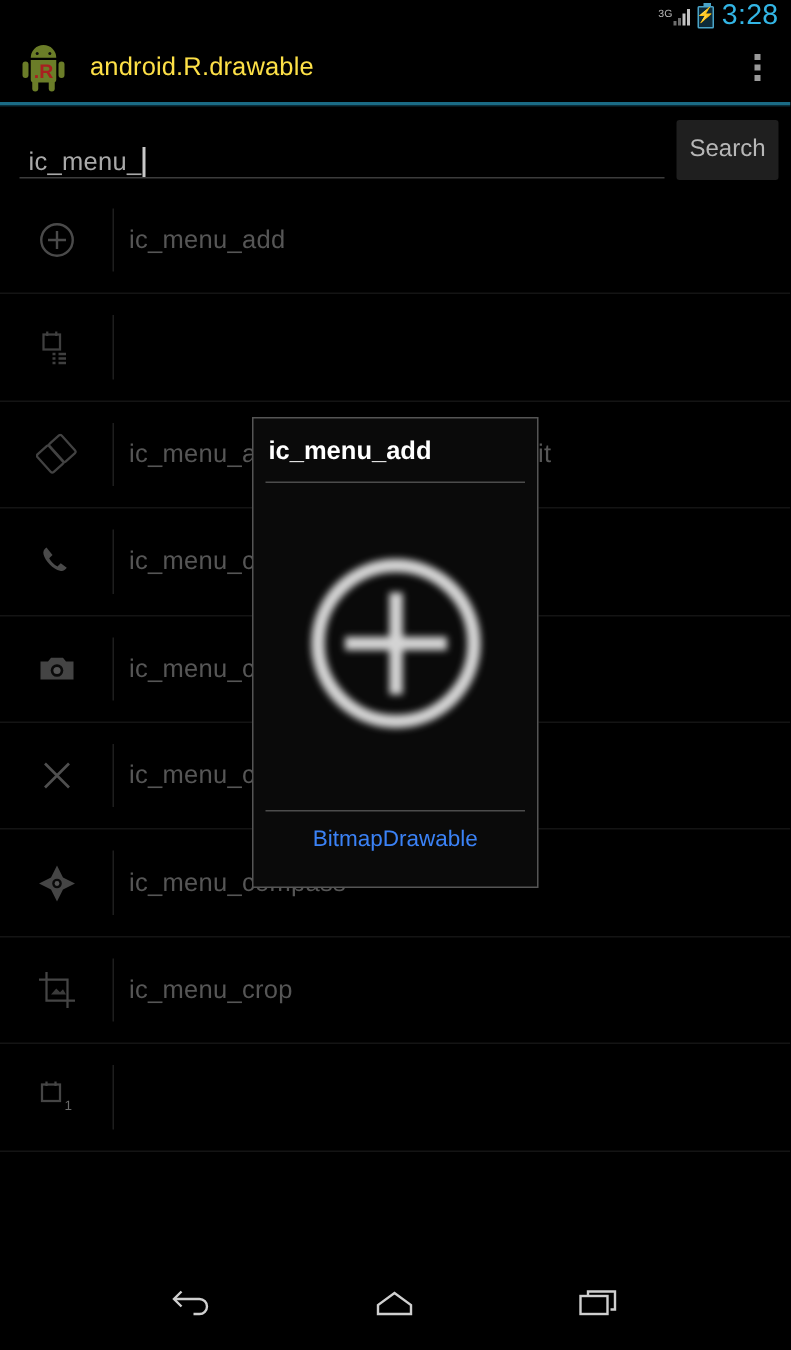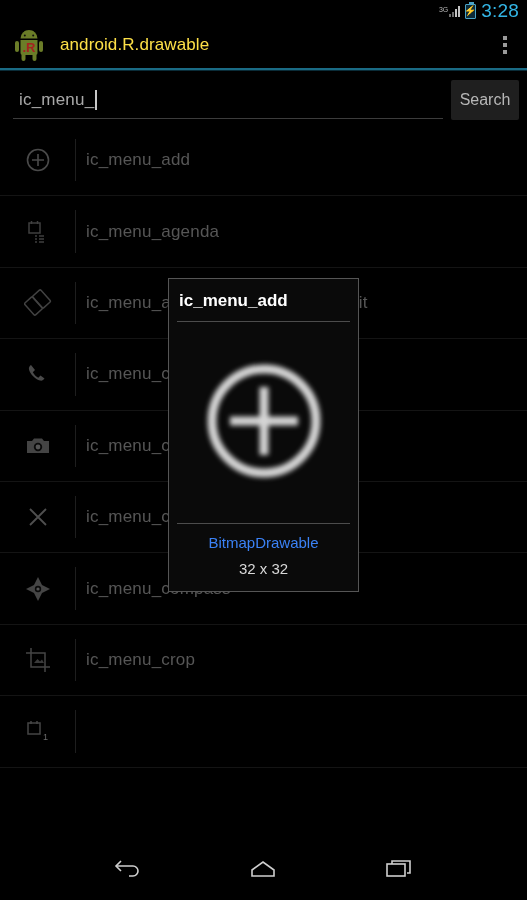--- a/index.html
+++ b/index.html
@@ -60,21 +60,21 @@
     background: #0a2c38;
   }
 
   
   .search-row {
     position: absolute; top: 75px; left: 0; width: 527px; height: 50px;
     display: flex; align-items: center; padding: 0 8px;
   }
   .search-field {
     flex: 1; height: 38px; position: relative; margin-left: 5px;
-    border-bottom: 1px solid #3c3c3c; display: flex; align-items: center;
+    border-bottom: 1px solid #3c3c3c; display: flex; align-items: flex-end;
   }
   .search-text {
     font-size: 17px; color: #a9a9a9; padding-left: 6px; letter-spacing: .2px;
   }
   .caret {
     width: 1.5px; height: 20px; background: #c8c8c8; margin-left: 1px;
   }
   .search-btn {
     width: 68px; height: 40px; background: #1f1f1f; border: none;
     color: #b7b7b7; font-size: 16px; font-family: "Liberation Sans", sans-serif;
@@ -202,21 +202,20 @@
 
     <div class="row">
       <div class="row-icon ico">
         <svg width="26" height="26" viewBox="0 0 26 26" fill="none" stroke="#3f3f3f" stroke-width="1.5">
           <rect x="4" y="4" width="11" height="10"></rect>
           <path d="M6.5 2v3M12.5 2v3"></path>
           <path d="M10 17h2M14 17h5M10 20h2M14 20h5M10 23h2M14 23h5" stroke-width="1.7"></path>
         </svg>
       </div>
       <div class="row-sep"></div>
-      <div class="row-label">ic_menu_agenda</div>
     </div>
 
     <div class="row">
       <div class="row-icon ico">
         <svg width="28" height="28" viewBox="0 0 28 28" fill="none" stroke="#424242" stroke-width="1.5">
           <rect x="4" y="9" width="11" height="16" rx="1.5" transform="rotate(-42 9.5 17)"></rect>
           <rect x="12" y="2" width="11" height="16" rx="1.5" transform="rotate(-42 17.5 10)"></rect>
         </svg>
       </div>
       <div class="row-sep"></div>
@@ -299,21 +298,20 @@
       <div class="plus-icon">
         <svg width="132" height="132" viewBox="0 0 132 132" fill="none" stroke="#e6e6e6" stroke-width="9">
           <circle cx="66" cy="66" r="52"></circle>
           <path d="M66 32v68M32 66h68"></path>
         </svg>
       </div>
     </div>
     <div class="dlg-line"></div>
     <div class="dlg-footer">
       <div class="dlg-type">BitmapDrawable</div>
-      <div class="dlg-size">32 x 32</div>
     </div>
   </div>
 
   <div class="nav-bar">
     <div class="nav-btn">
       <svg width="30" height="22" viewBox="0 0 30 22" fill="none" stroke="#cfcfcf" stroke-width="1.6">
         <path d="M3 9h17a5 5 0 0 1 0 10h-4"></path>
         <path d="M8 4L3 9l5 5"></path>
       </svg>
     </div>

